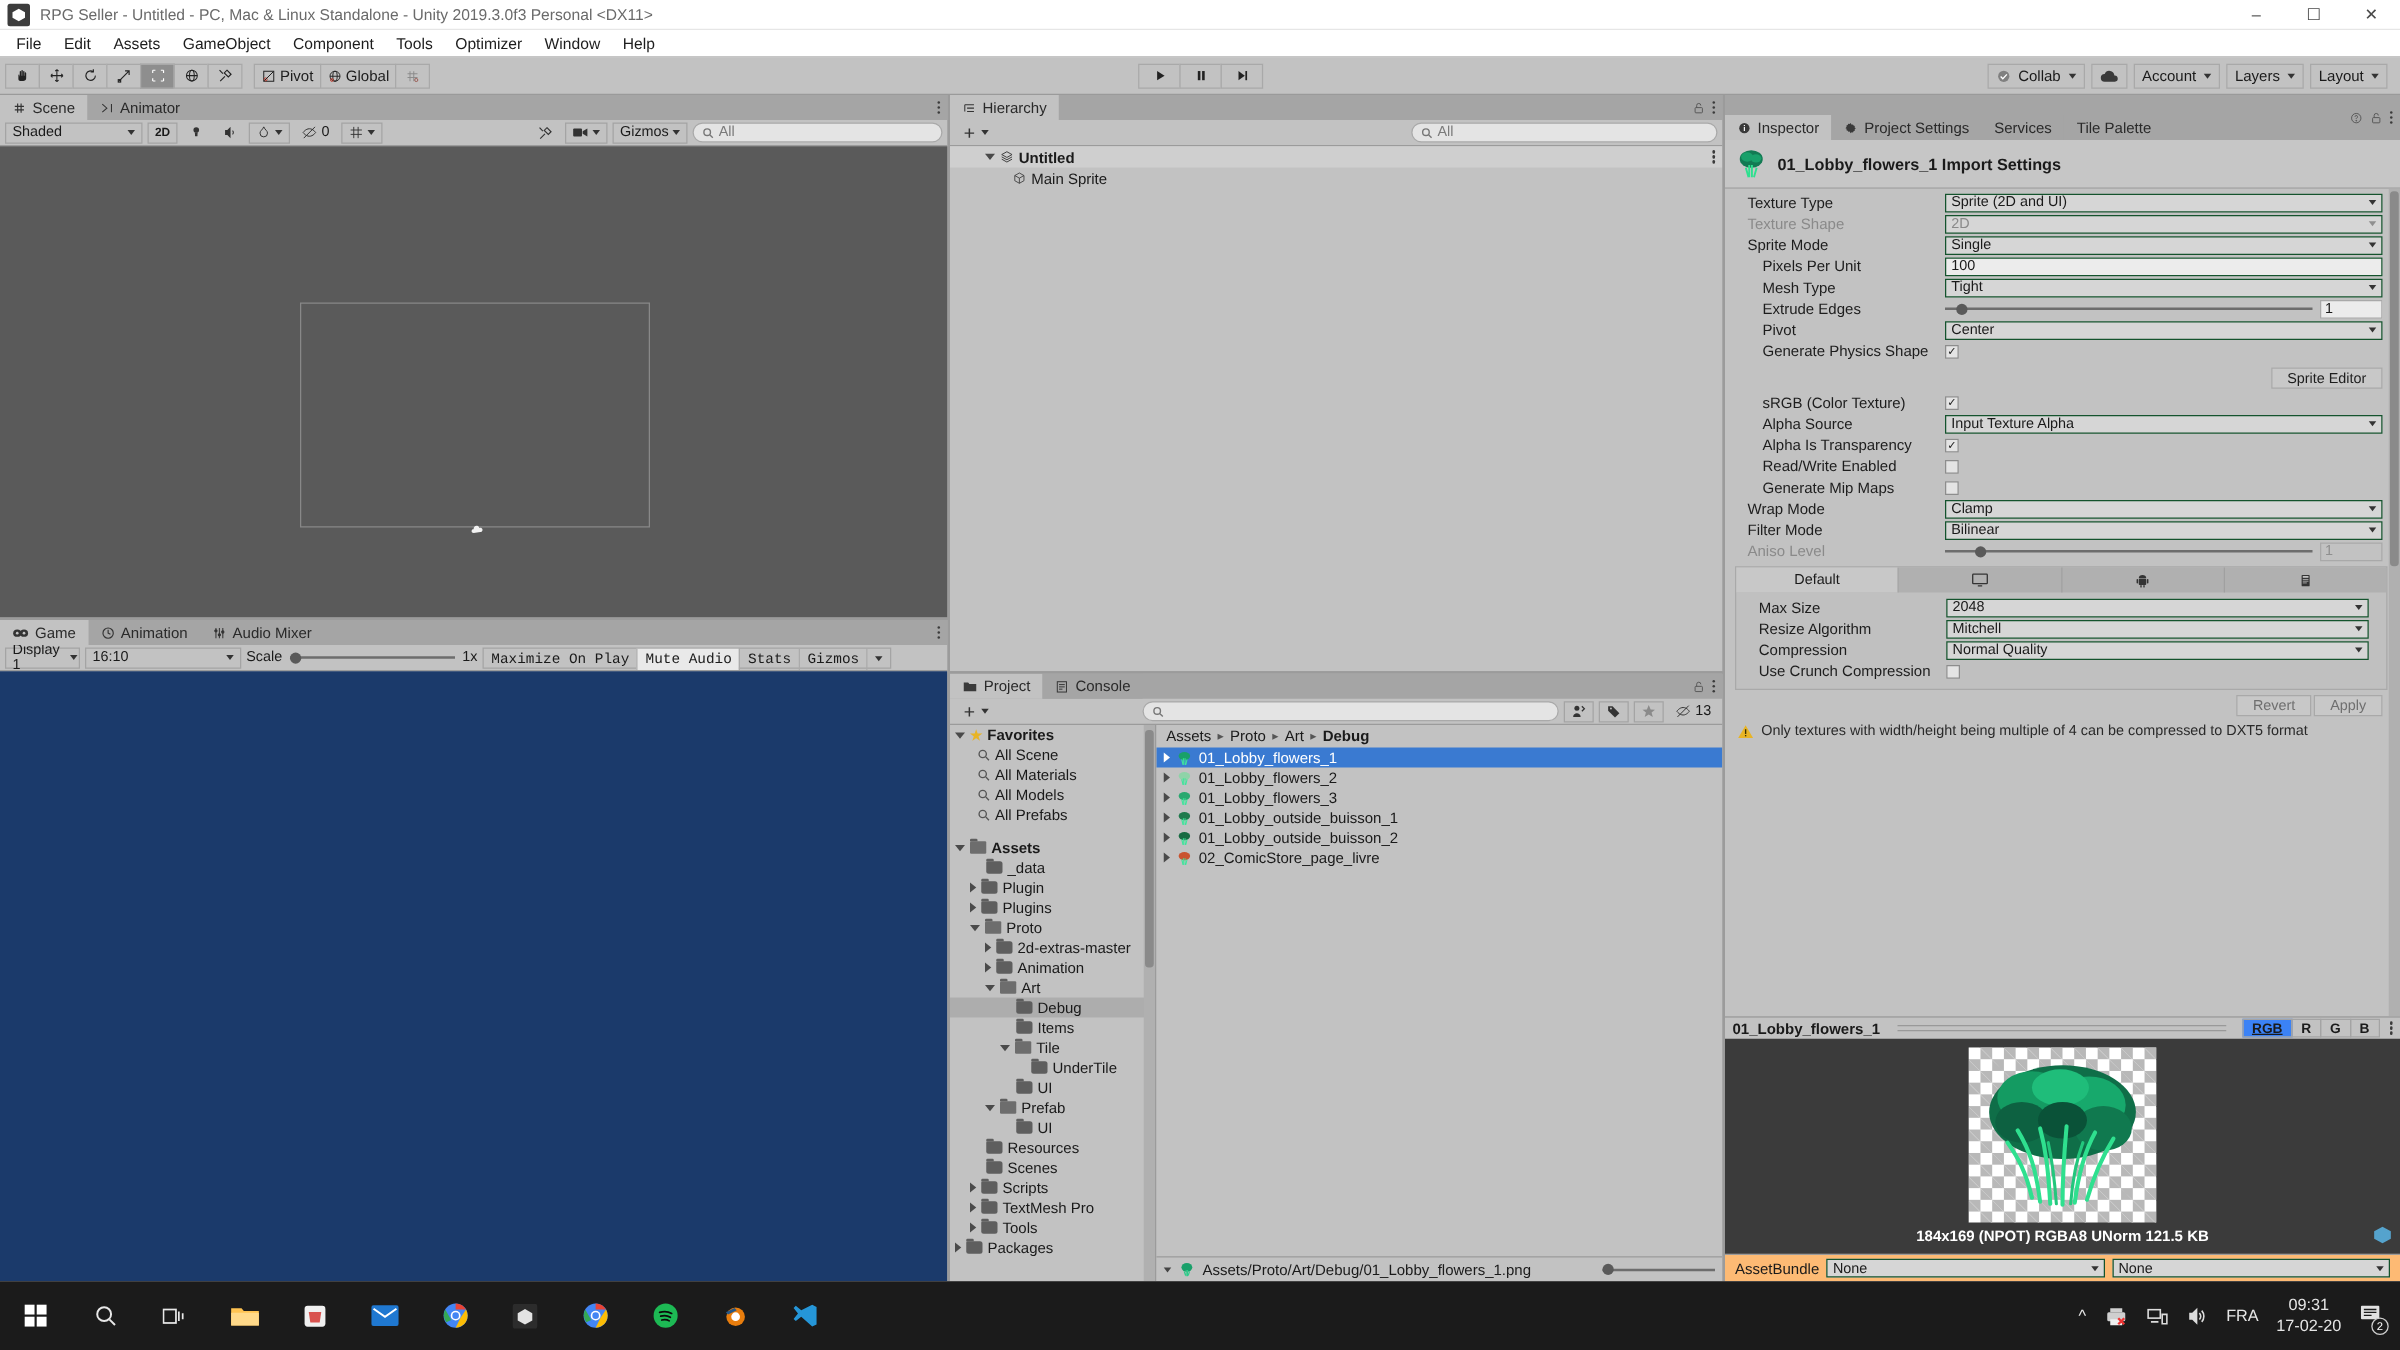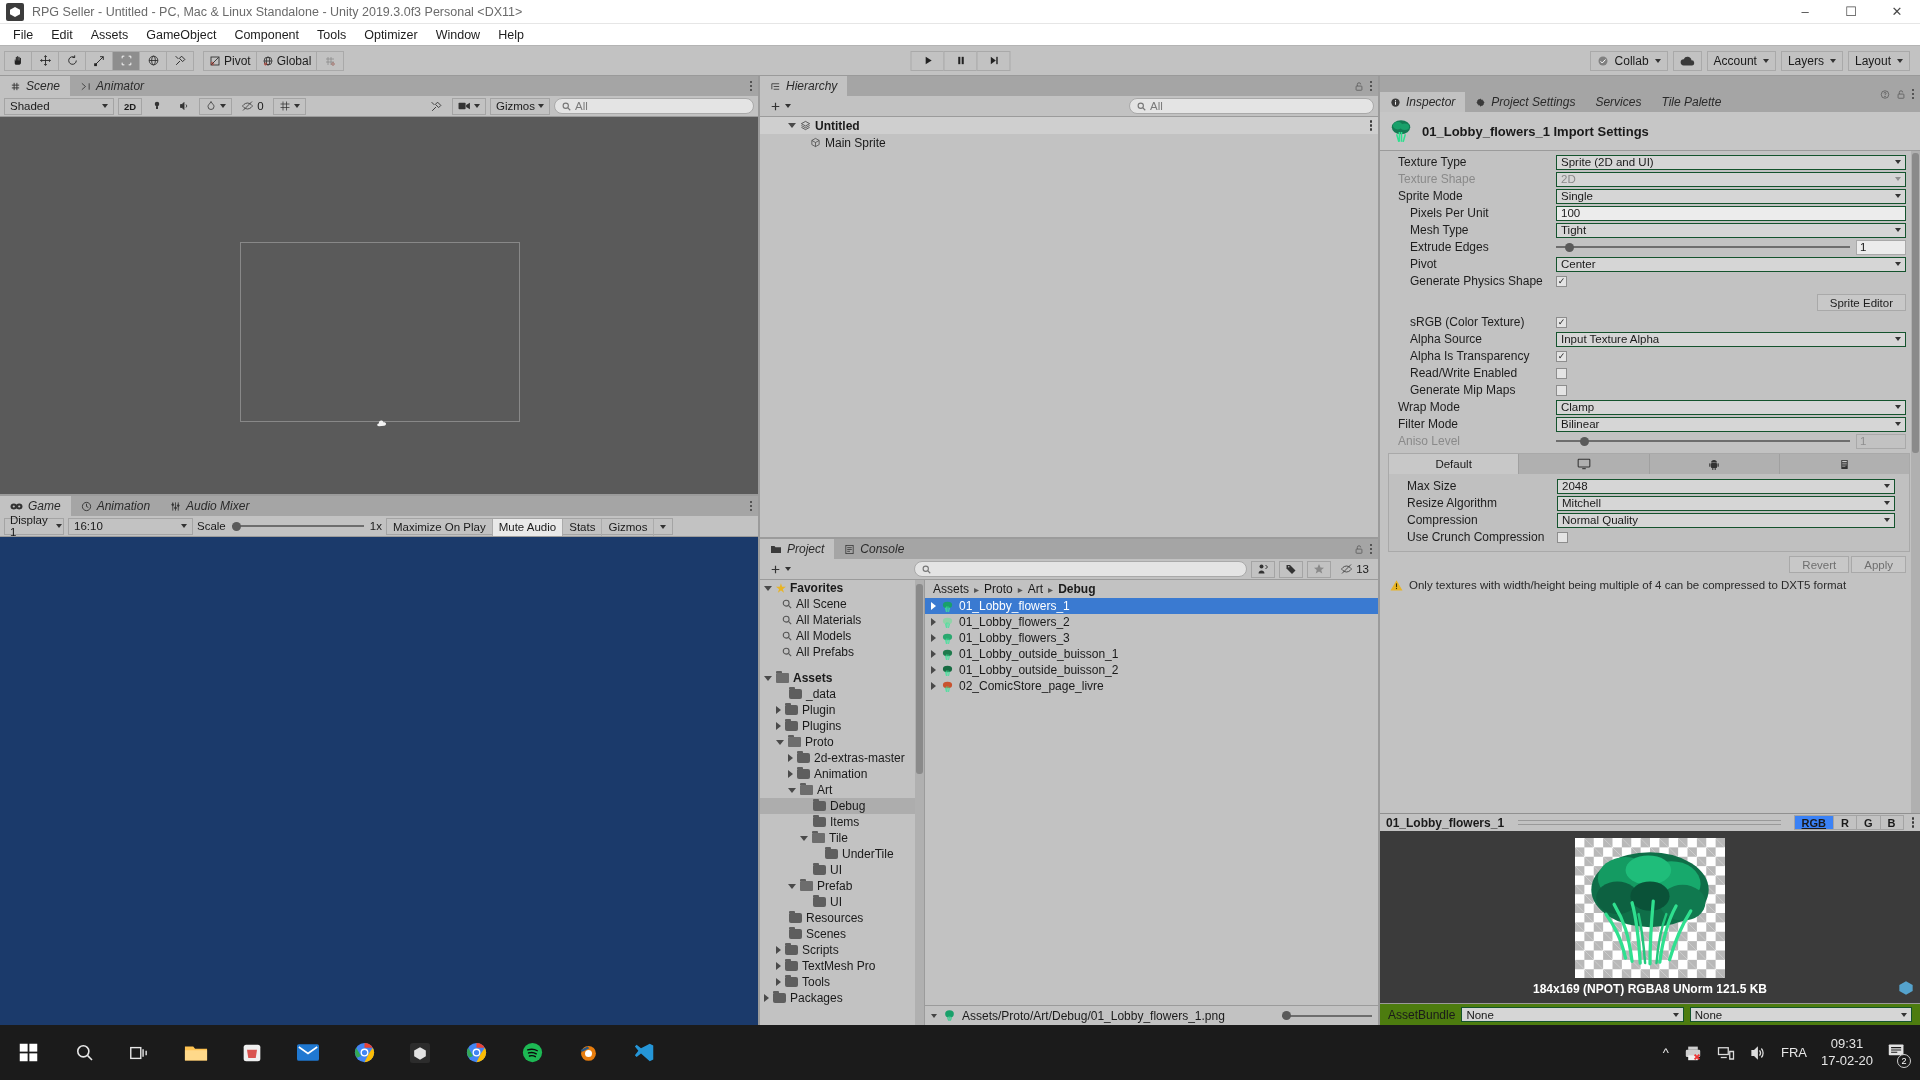--- a/index.html
+++ b/index.html
@@ -47,41 +47,41 @@
 
   
   #workspace{position:absolute;top:76px;left:0;right:0;bottom:55px;display:flex;background:#9b9b9b;}
   .col{display:flex;flex-direction:column;}
   #left-col{width:758px;}
   #mid-col{width:620px;border-left:2px solid #9b9b9b;}
   #right-col{flex:1;border-left:2px solid #9b9b9b;}
 
   
   .panel{display:flex;flex-direction:column;background:#c2c2c2;overflow:hidden;}
-  .tabstrip{height:20px;background:#a5a5a5;display:flex;align-items:flex-end;position:relative;font-style:italic;}
+  .tabstrip{height:20px;background:#a5a5a5;display:flex;align-items:flex-end;position:relative;}
   .tab{height:20px;padding:0 10px;display:flex;align-items:center;gap:5px;font-size:12px;color:#2a2a2a;background:#a5a5a5;}
   .tab.active{background:#c2c2c2;}
   .tabstrip .strip-right{margin-left:auto;display:flex;align-items:center;gap:6px;padding-right:6px;height:100%;}
   .kebab{display:flex;flex-direction:column;gap:1.5px;}
   .kebab i{width:2.5px;height:2.5px;background:#3b3b3b;border-radius:50%;}
   .panel-toolbar{height:21px;background:#c2c2c2;display:flex;align-items:center;padding:0 4px;gap:4px;border-bottom:1px solid #9b9b9b;}
   .ptb{height:17px;padding:0 5px;border:1px solid #a4a4a4;background:#c2c2c2;display:flex;align-items:center;gap:3px;font-size:11.5px;}
   .ptb.flat{border:none;background:transparent;}
   .search{height:16px;background:#e4e4e4;border:1px solid #a9a9a9;border-radius:8px;display:flex;align-items:center;padding:0 7px;gap:4px;font-size:11.5px;color:#7a7a7a;}
 
   
   #scene-body{flex:1;background:#5a5a5a;position:relative;}
   #scene-rect{position:absolute;left:240px;top:125px;width:280px;height:180px;border:1px solid #888;}
   #scene-sprite{position:absolute;left:375px;top:300px;font-size:13px;color:#fff;}
   #shaded-sel{height:17px;width:110px;border:1px solid #a4a4a4;display:flex;align-items:center;padding:0 5px;font-size:11.5px;justify-content:space-between;}
   #game-body{flex:1;background:#1b3a6b;}
   .gsel{height:17px;border:1px solid #a4a4a4;display:flex;align-items:center;padding:0 5px;font-size:11.5px;justify-content:space-between;gap:8px;}
   .slider-track{height:2px;background:#6d6d6d;flex:1;position:relative;}
   .slider-knob{width:9px;height:9px;border-radius:50%;background:#5a5a5a;position:absolute;top:-3.5px;}
-  .gbtn{height:17px;padding:0 6px;display:flex;align-items:center;font-size:11.5px;border-left:1px solid #ababab;}
+  .gbtn{height:17px;padding:0 6px;display:flex;align-items:center;font-size:11.5px;border-left:1px solid #ababab;font-family:Liberation Mono, monospace;}
   .gbtn.on{background:#e9e9e9;}
 
   
   #hier-body{flex:1;background:#c2c2c2;overflow:hidden;}
   .hrow{height:17px;display:flex;align-items:center;font-size:12px;padding-left:2px;gap:4px;}
   .hrow.scene{background:#cfcfcf;font-weight:bold;}
   .tri{width:0;height:0;border-top:4px solid transparent;border-bottom:4px solid transparent;border-left:5px solid #4a4a4a;}
   .tri.open{border-left:4px solid transparent;border-right:4px solid transparent;border-top:5px solid #4a4a4a;border-bottom:none;}
 
   
@@ -130,21 +130,21 @@
   #preview-head{height:18px;background:#c2c2c2;border-top:1px solid #909090;display:flex;align-items:center;gap:8px;padding:0 6px;font-size:12px;font-weight:bold;}
   .chan{height:15px;padding:0 7px;border:1px solid #a4a4a4;font-size:11px;display:flex;align-items:center;margin-left:-1px;}
   .chan.on{background:#3b82f6;text-decoration:underline;}
   #preview-body{height:172px;background:#3b3b3b;display:flex;flex-direction:column;align-items:center;justify-content:center;position:relative;}
   #checker{width:150px;height:140px;
     background-image:linear-gradient(45deg,#b8b8b8 25%,transparent 25%,transparent 75%,#b8b8b8 75%),
                      linear-gradient(45deg,#b8b8b8 25%,#fff 25%,#fff 75%,#b8b8b8 75%);
     background-size:18.75px 18.75px; background-position:0 0,9.375px 9.375px;
     position:relative;}
   #preview-caption{margin-top:4px;color:#fff;font-size:12px;font-weight:bold;}
-  #assetbundle{height:22px;display:flex;align-items:center;gap:6px;padding:0 8px;background:#4d7c0f;border-top:1px solid #9b9b9b;}
+  #assetbundle{height:22px;display:flex;align-items:center;gap:6px;padding:0 8px;background:#fdba74;border-top:1px solid #9b9b9b;}
 
   
   #taskbar{position:absolute;left:0;bottom:0;width:1920px;height:55px;background:#1b1b1b;display:flex;align-items:center;}
   #taskbar .tb-ico{width:56px;height:55px;display:flex;align-items:center;justify-content:center;}
   #tray{margin-left:auto;display:flex;align-items:center;gap:14px;padding-right:14px;color:#e6e6e6;font-size:13px;}
   #clock{display:flex;flex-direction:column;align-items:center;line-height:1.25;font-size:13px;}
   .scrollbar-v{position:absolute;right:0;top:0;width:9px;bottom:0;background:#b0b0b0;}
   .scroll-thumb{position:absolute;left:1px;width:7px;background:#8a8a8a;border-radius:3px;}
   .hsplit{height:2px;background:#9b9b9b;}
 </style>

